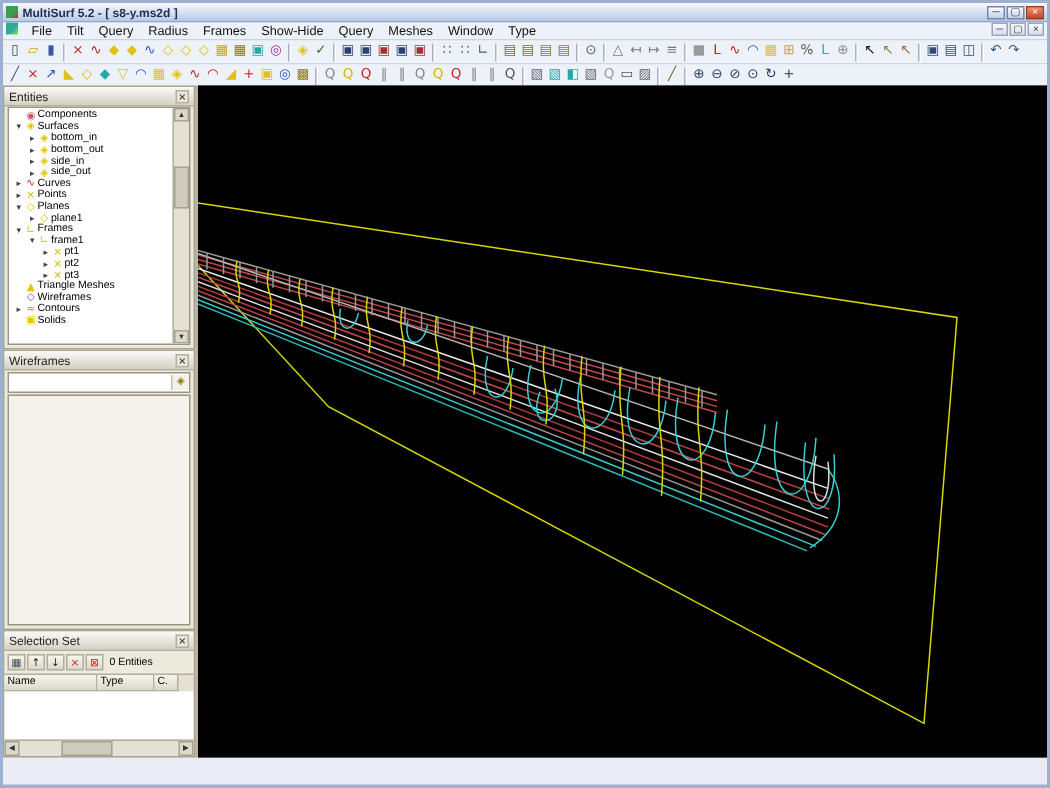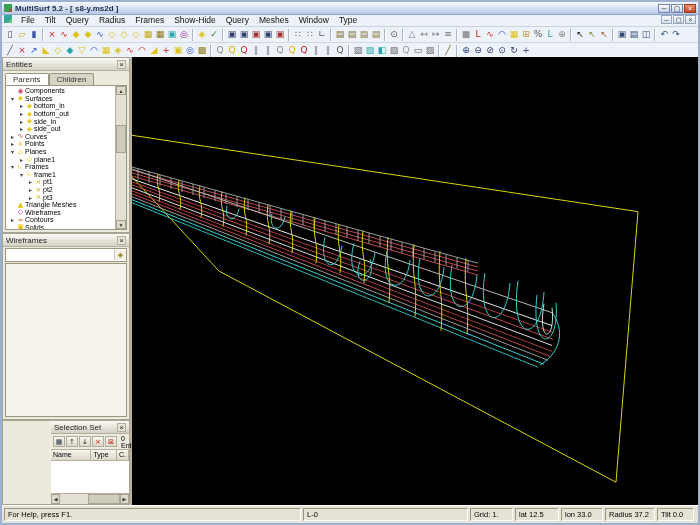--- a/index.html
+++ b/index.html
@@ -46,21 +46,21 @@
   .vscroll{width:10px;background:#e4e1d4;border-left:1px solid #b4b0a0;display:flex;flex-direction:column;}
   .sbtn{height:9px;background:#dcd8ca;border:1px solid #a8a494;font-size:5px;text-align:center;line-height:8px;color:#333;box-sizing:border-box;}
   .sthumb{height:28px;margin-top:30px;background:#cfccbd;border:1px solid #a8a494;box-sizing:border-box;}
 
   #properties{height:187px;}
   #propfield{height:12px;background:#fff;border:1px solid #9a967f;margin:1px 2px;display:flex;align-items:center;}
   #propfield .fill{flex:1;}
   #propfield .pbtn{width:11px;height:10px;font-size:7px;text-align:center;line-height:10px;color:#8a7a10;background:#f4f2e8;border-left:1px solid #c4c0b0;}
   #propbody{flex:1;background:#f4f2ea;border:1px solid #9a967f;margin:0 2px 2px 2px;}
 
-  #selection{flex:1;padding-left:48px;}
+  #selection{flex:1;}
   #seltools{height:13px;display:flex;align-items:center;padding:1px 2px;background:#ece9dd;}
   .selbtn{width:12px;height:11px;border:1px solid #b0ac9c;background:linear-gradient(#f8f6ee,#dcd8ca);display:inline-flex;align-items:center;justify-content:center;font-size:7px;margin-right:1px;box-sizing:border-box;font-family:"DejaVu Sans",sans-serif;}
   #selcount{font-size:7px;color:#000;margin-left:3px;}
   #selheader{display:flex;height:11px;background:#e4e1d4;border-top:1px solid #b4b0a0;}
   .colh{font-size:7px;color:#000;border-right:1px solid #b4b0a0;border-bottom:1px solid #b4b0a0;padding:1px 2px;box-sizing:border-box;background:linear-gradient(#f6f4ec,#dcd8ca);}
   #sellist{flex:1;background:#fff;}
   #selhscroll{height:10px;background:#e4e1d4;border-top:1px solid #b4b0a0;display:flex;}
   .hbtn{width:10px;height:100%;background:#dcd8ca;border:1px solid #a8a494;font-size:5px;text-align:center;line-height:8px;box-sizing:border-box;color:#333;}
   .hthumb{width:34px;margin-left:28px;background:#cfccbd;border:1px solid #a8a494;box-sizing:border-box;}
 
@@ -221,24 +221,20 @@
       <span class="tbtn" style="color: rgb(34, 58, 102);">+</span>
     </div>
 
   <div id="main">
     <div id="sidebar">
 
       <div class="panel" id="entities">
         <div class="phead">
           <span class="ttl">Entities</span>
           <span class="px">×</span>
-        </div>
-        <div id="tabs">
-          <span class="tab active">Parents</span>
-          <span class="tab">Children</span>
         </div>
         <div id="treewrap">
           <div id="tree">
               <div class="trow" style="padding-left: 3px;">
                 <span class="arr"></span>
                 <span class="tico" style="color: rgb(204, 85, 102);">◉</span>
                 <span class="tlabel">Components</span>
               </div>
               <div class="trow" style="padding-left: 3px;">
                 <span class="arr">▾</span>
@@ -454,25 +450,14 @@
           <path d="M207,169 C204,193.5 211,193.5 208,218" stroke="#d8d800" fill="none" stroke-width="1"></path>
           <path d="M231,175 C228,201.5 235,201.5 232,228" stroke="#d8d800" fill="none" stroke-width="1"></path>
           <path d="M256,182 C253,215 260,215 257,248" stroke="#d8d800" fill="none" stroke-width="1"></path>
           <path d="M282,189 C279,225.5 286,225.5 283,262" stroke="#d8d800" fill="none" stroke-width="1"></path>
           <path d="M308,196 C305,236 312,236 309,276" stroke="#d8d800" fill="none" stroke-width="1"></path>
           <path d="M334,203 C331,241.5 338,241.5 335,280" stroke="#d8d800" fill="none" stroke-width="1"></path>
         </svg>
     </div>
   </div>
 
-  <div id="statusbar">
-    <span class="sseg" id="shelp">For Help, press F1.</span>
-    <span id="statusfields" style="display:flex;">
-        <span class="sseg" style="width: 165px;">L-0</span>
-        <span class="sseg" style="width: 43px;">Grid: 1.</span>
-        <span class="sseg" style="width: 44px;">lat 12.5</span>
-        <span class="sseg" style="width: 42px;">lon 33.0</span>
-        <span class="sseg" style="width: 50px;">Radius 37.2</span>
-        <span class="sseg" style="width: 37px;">Tilt 0.0</span>
-      </span>
-  </div>
 
 </div>
 
 </body></html>

